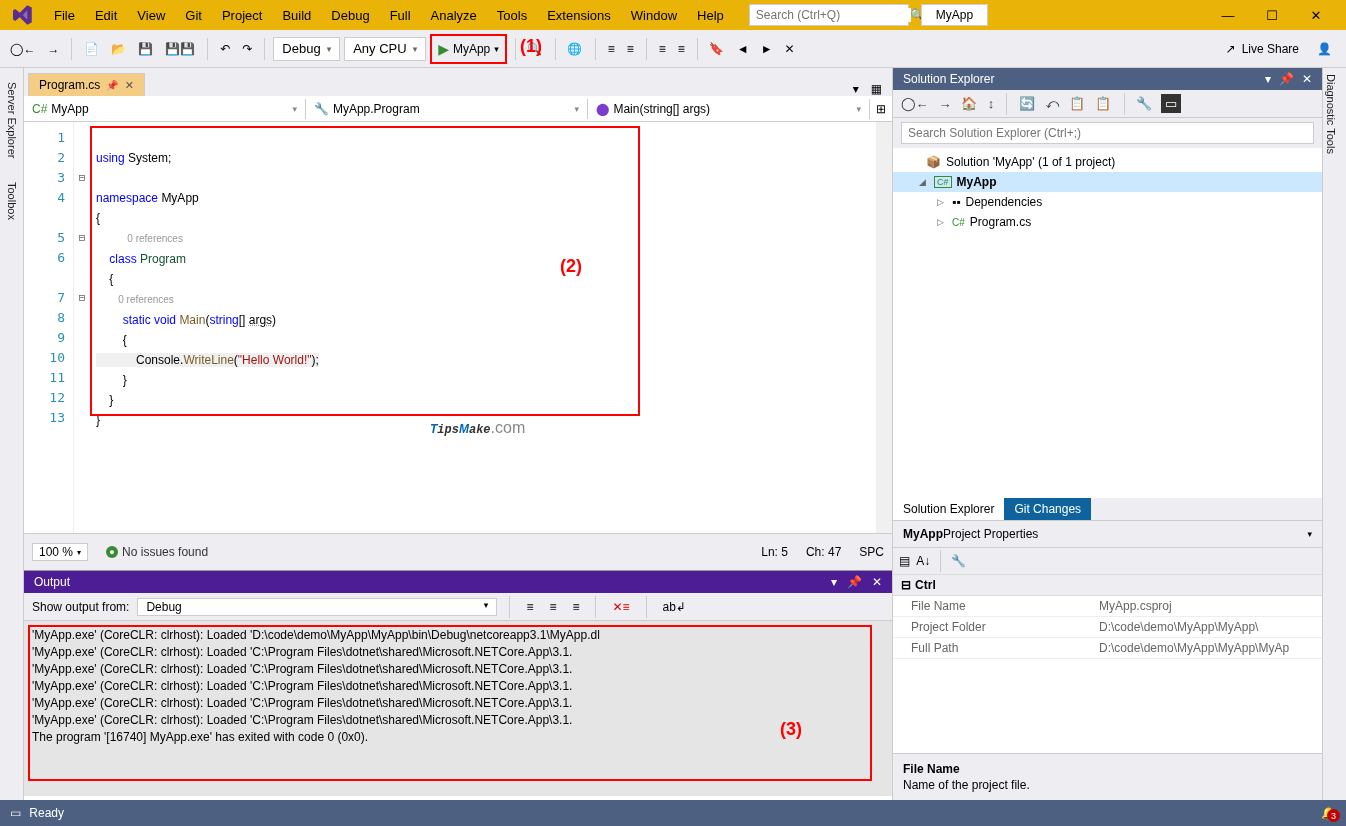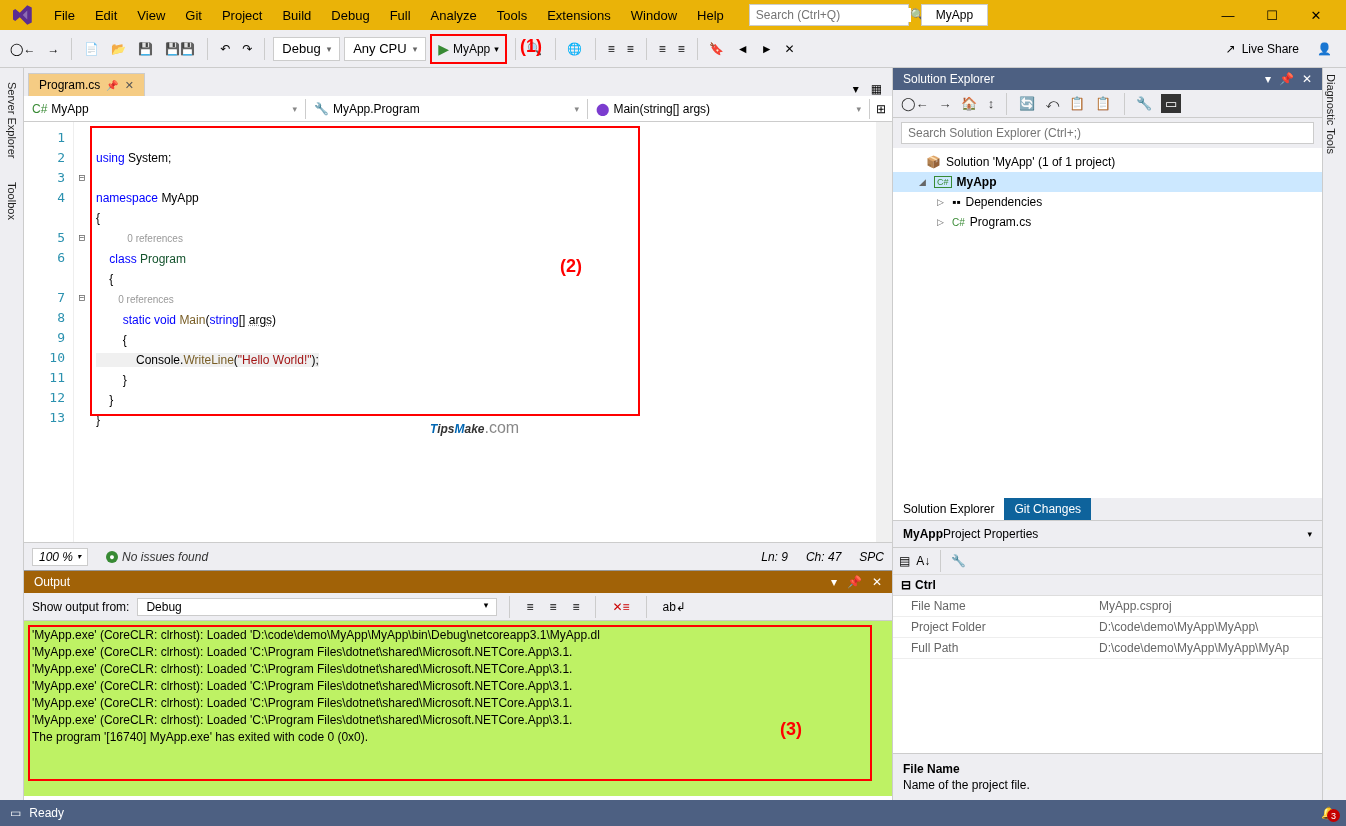--- a/index.html
+++ b/index.html
@@ -37,32 +37,32 @@
 .gutter{width:50px;background:#fff;text-align:right;padding:6px 8px 0 0;color:#2b91af;font-family:Consolas,monospace;font-size:13px;line-height:20px;border-right:1px solid #eee;}
 .foldcol{width:16px;padding-top:6px;font-family:Consolas,monospace;font-size:11px;line-height:20px;color:#666;text-align:center;}
 .code{flex:1;font-family:Consolas,monospace;font-size:13px;line-height:20px;padding:6px 0 0 6px;white-space:pre;position:relative;}
 .kw{color:#0000ff;}
 .cls{color:#14532d;}
 .mth{color:#795e26;}
 .str{color:#a31515;}
 .ref{color:#999;font-size:10px;}
 .cur-line{background:#f0f0f0;}
 .redbox{position:absolute;border:2px solid red;pointer-events:none;z-index:50;}
-.statusbar-ed{height:28px;border-top:1px solid #ccc;background:#eeeef2;display:flex;align-items:center;padding:0 8px;gap:18px;font-size:12px;font-style:italic;}
+.statusbar-ed{height:37px;border-top:1px solid #ccc;background:#eeeef2;display:flex;align-items:center;padding:0 8px;gap:18px;font-size:12px;}
 .zoom{border:1px solid #ccc;padding:1px 6px;background:#fff;display:flex;align-items:center;gap:4px;}
 .zoom::after{content:"▾";font-size:8px;}
 .noissues{color:#333;display:flex;align-items:center;gap:4px;}
 .noissues::before{content:"●";color:#388a34;background:#388a34;width:12px;height:12px;border-radius:50%;display:inline-flex;align-items:center;justify-content:center;color:#fff;font-size:9px;}
 .output-panel{height:230px;border-top:1px solid #999;}
-.output-title{background:#a16207;color:#fff;padding:4px 10px;display:flex;align-items:center;font-size:12px;}
+.output-title{background:#4c1d95;color:#fff;padding:4px 10px;display:flex;align-items:center;font-size:12px;}
 .output-title span.controls{margin-left:auto;display:flex;gap:10px;font-size:11px;}
 .output-toolbar{height:28px;background:#eeeef2;display:flex;align-items:center;padding:0 8px;gap:8px;border-bottom:1px solid #ccc;font-size:12px;}
 .out-sel{border:1px solid #ccc;background:#fff;padding:1px 8px;width:360px;display:flex;}
 .out-sel::after{content:"▾";margin-left:auto;font-size:9px;}
-.output-text{background:#bef264;font-family:Consolas,monospace;font-size:12px;padding:6px 8px;line-height:17px;height:calc(100% - 28px - 26px);overflow:hidden;white-space:nowrap;position:relative;}
+.output-text{background:#e5e5e5;font-family:Consolas,monospace;font-size:12px;padding:6px 8px;line-height:17px;height:calc(100% - 28px - 26px);overflow:hidden;white-space:nowrap;position:relative;}
 .rightbar{width:24px;background:#eeeef2;border-left:1px solid #ccc;}
 .righttab{writing-mode:vertical-lr;font-size:11px;padding:6px 2px;color:#1e1e1e;}
 .right{width:430px;background:#eeeef2;border-left:1px solid #ccc;display:flex;flex-direction:column;}
 .panel-title{background:#4d6082;color:#fff;padding:4px 10px;font-size:12px;display:flex;align-items:center;}
 .panel-title .controls{margin-left:auto;display:flex;gap:8px;font-size:10px;}
 .se-toolbar{height:28px;background:#eeeef2;display:flex;align-items:center;padding:0 6px;gap:6px;border-bottom:1px solid #ccc;}
 .se-toolbar span{font-size:13px;color:#333;padding:2px;}
 .se-search{padding:4px 8px;}
 .se-search input{width:100%;border:1px solid #ccc;padding:3px 6px;font-size:12px;}
 .se-tree{flex:1;background:#fff;padding:4px 0;font-size:12.5px;}
@@ -83,21 +83,21 @@
 .prop-row{display:flex;border-bottom:1px solid #eee;}
 .prop-name{width:200px;padding:3px 18px;color:#666;}
 .prop-val{flex:1;padding:3px 6px;color:#666;overflow:hidden;text-overflow:ellipsis;white-space:nowrap;}
 .props-desc{padding:8px 10px;background:#eeeef2;border-top:1px solid #ccc;}
 .props-desc b{font-weight:bold;display:block;margin-bottom:2px;}
 .statusbar{position:absolute;bottom:0;left:0;right:0;height:26px;background:#4d6082;color:#fff;display:flex;align-items:center;padding:0 10px;font-size:12px;}
 .statusbar .notif{margin-left:auto;position:relative;}
 .notif-badge{background:#c50000;color:#fff;border-radius:50%;width:13px;height:13px;font-size:9px;display:inline-flex;align-items:center;justify-content:center;position:absolute;bottom:-2px;right:-4px;}
 .watermark{position:absolute;left:430px;top:395px;font-family:Arial;font-size:42px;font-weight:bold;font-style:italic;pointer-events:none;z-index:60;}
 .watermark .t{color:#0066b3;}
-.watermark .rest{color:#333;}
+.watermark .rest{color:#333;font-family:Liberation Mono, monospace;}
 .watermark .com{font-size:16px;color:#888;font-style:normal;font-weight:normal;}
 svg{display:block;}
 .hscroll{position:absolute;bottom:0;left:430px;right:8px;height:14px;background:#e8e8e8;}
 .hscroll-thumb{position:absolute;left:15px;width:110px;height:12px;top:1px;background:#ccc;}
 </style>
 </head>
 <body>
 
 <div class="titlebar">
   <svg class="vs-logo" viewBox="0 0 32 32">
@@ -227,21 +227,21 @@
       </div>
       <div class="redbox" style="top:4px;left:66px;width:550px;height:290px;"></div>
       <div style="position:absolute;right:0;top:0;width:16px;height:100%;background:#f0f0f0;"></div>
     </div>
     <span class="callout" style="top:256px;left:560px;">(2)</span>
 
     <div class="statusbar-ed">
       <span class="zoom">100 %</span>
       <span class="noissues">No issues found</span>
       <span style="margin-left:auto;"></span>
-      <span>Ln: 9</span>
+      <span>Ln: 5</span>
       <span>Ch: 47</span>
       <span>SPC</span>
       <div class="hscroll">
           <div class="hscroll-thumb"></div>
         </div>
     </div>
 
     <div class="output-panel">
       <div class="output-title">
         <span>Output</span>

